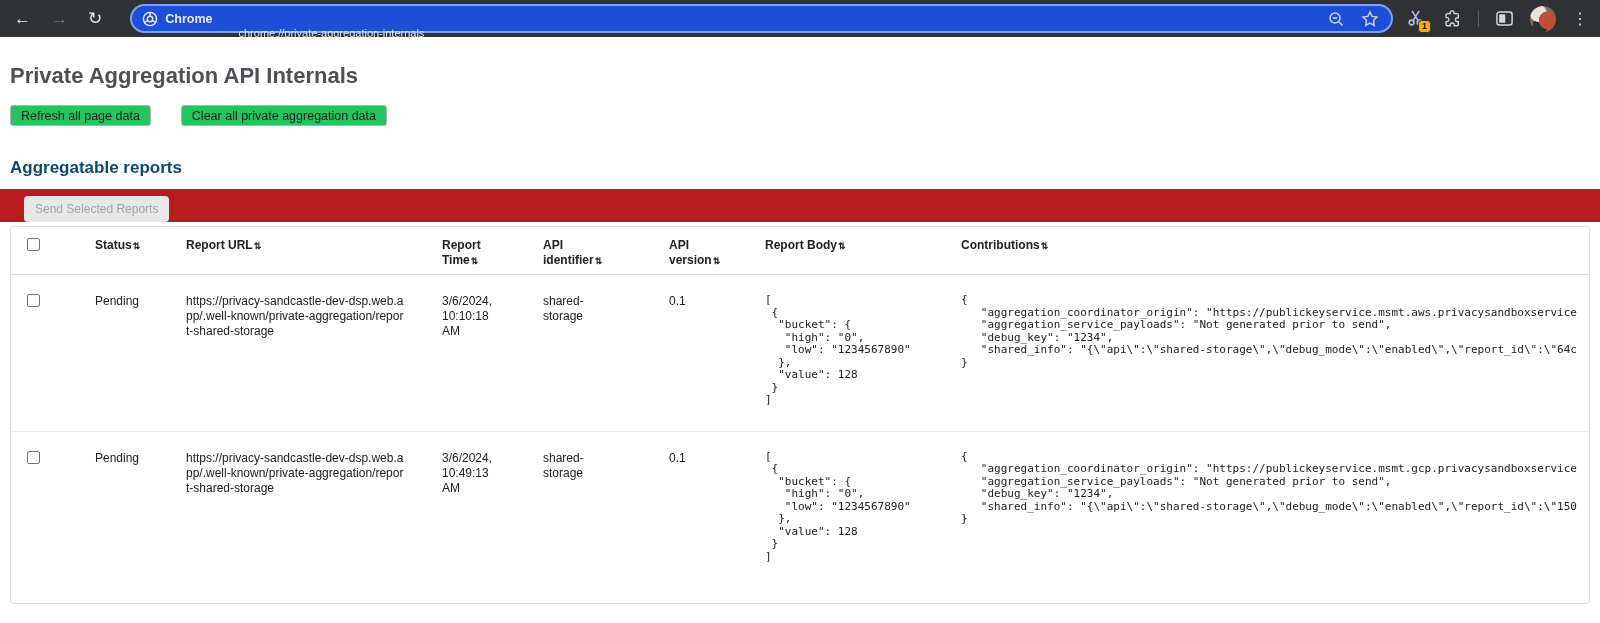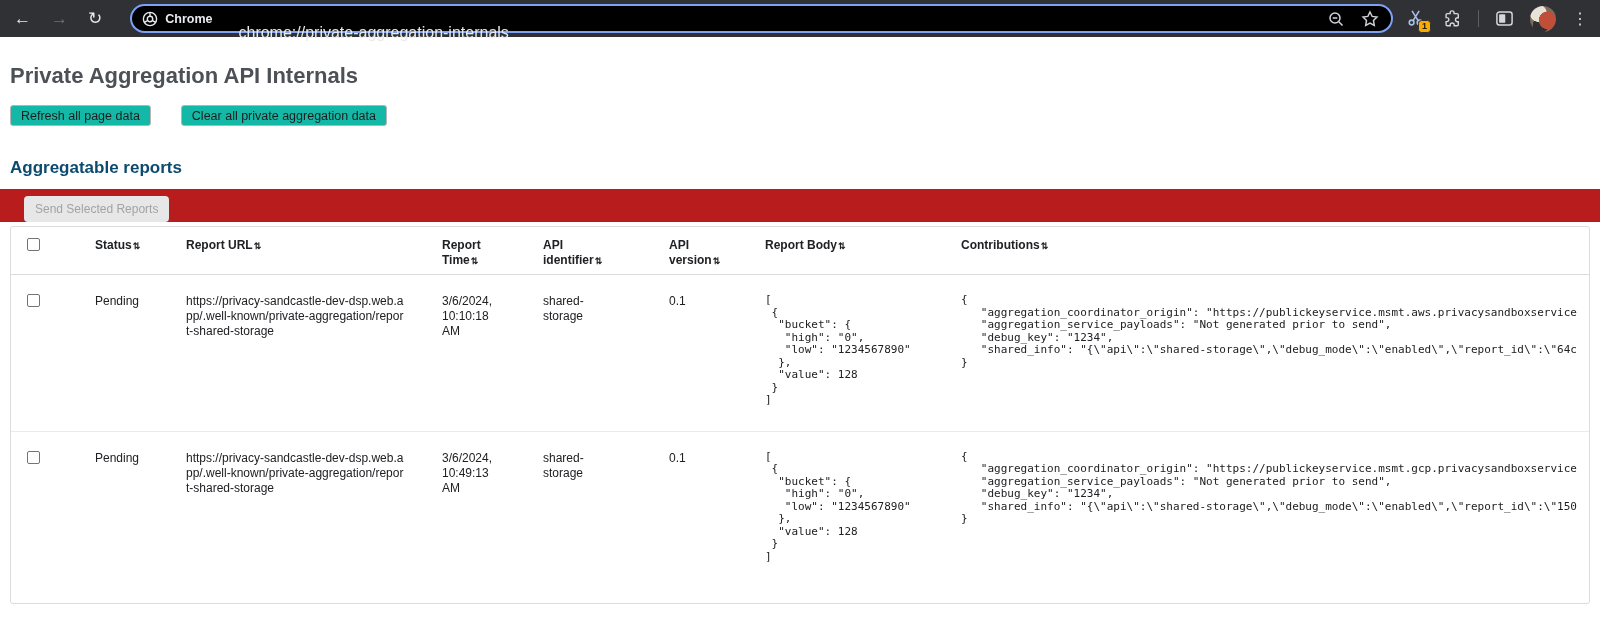--- a/index.html
+++ b/index.html
@@ -17,26 +17,26 @@
     display:flex; align-items:center;
     padding:0 12px 0 14px;
   }
   .nav-btn {
     color:#e8eaed; font-size:17px; line-height:1;
     margin-right:20px; cursor:pointer; user-select:none;
   }
   .nav-btn.disabled { color:#6d7074; }
   .omnibox {
     flex:1; height:29px; margin:0 14px 0 8px;
-    background:#000000; border:2px solid #7da1f5; border-radius:15px;
+    background:#1d4ed8; border:2px solid #7da1f5; border-radius:15px;
     display:flex; align-items:center; padding:0 12px 0 10px;
   }
   .chip { display:flex; align-items:center; gap:7px; margin-right:26px; }
   .chip-label { color:#e8eaed; font-size:12.5px; font-weight:700; }
-  .omni-url { color:#e8eaed; font-size:16px; flex:1; white-space:nowrap;margin-top:28px; }
+  .omni-url { color:#e8eaed; font-size:11px; flex:1; white-space:nowrap;margin-top:28px; }
   .omni-right { display:flex; align-items:center; gap:16px; }
   .tb-icons { display:flex; align-items:center; gap:16px; }
   .ext-wrap { position:relative; width:20px; height:22px; }
   .ext-badge {
     position:absolute; right:-4px; bottom:-3px;
     min-width:13px; height:13px; padding:0 2px;
     background:#f9ab00; border:1.5px solid #303134; border-radius:3.5px;
     color:#1c1d1f; font-size:9px; font-weight:700;
     display:flex; align-items:center; justify-content:center;
   }
@@ -55,21 +55,21 @@
 
   
   .page-title {
     margin:26px 8px 0 10px; font-size:22px; line-height:26px;
     font-weight:700; color:#4d5156;
   }
   .btn-row { margin:16px 0 0 10px; display:flex; gap:30px; }
   .chrome-btn {
     font-family:"Liberation Sans", sans-serif;
     font-size:12.5px; color:#1d1d1f;
-    background:#14b8a6; border:1px solid #b4b4b4; border-radius:3px;
+    background:#22c55e; border:1px solid #b4b4b4; border-radius:3px;
     padding:3px 10px; height:21px; cursor:pointer;
   }
   .section-title {
     margin:32px 0 0 10px; font-size:17px; line-height:20px;
     font-weight:700; color:#0c4a6e;
   }
   .action-strip {
     margin-top:11px; height:33px; background:#b91c1c;
     display:flex; align-items:flex-end; padding-left:24px;
   }

